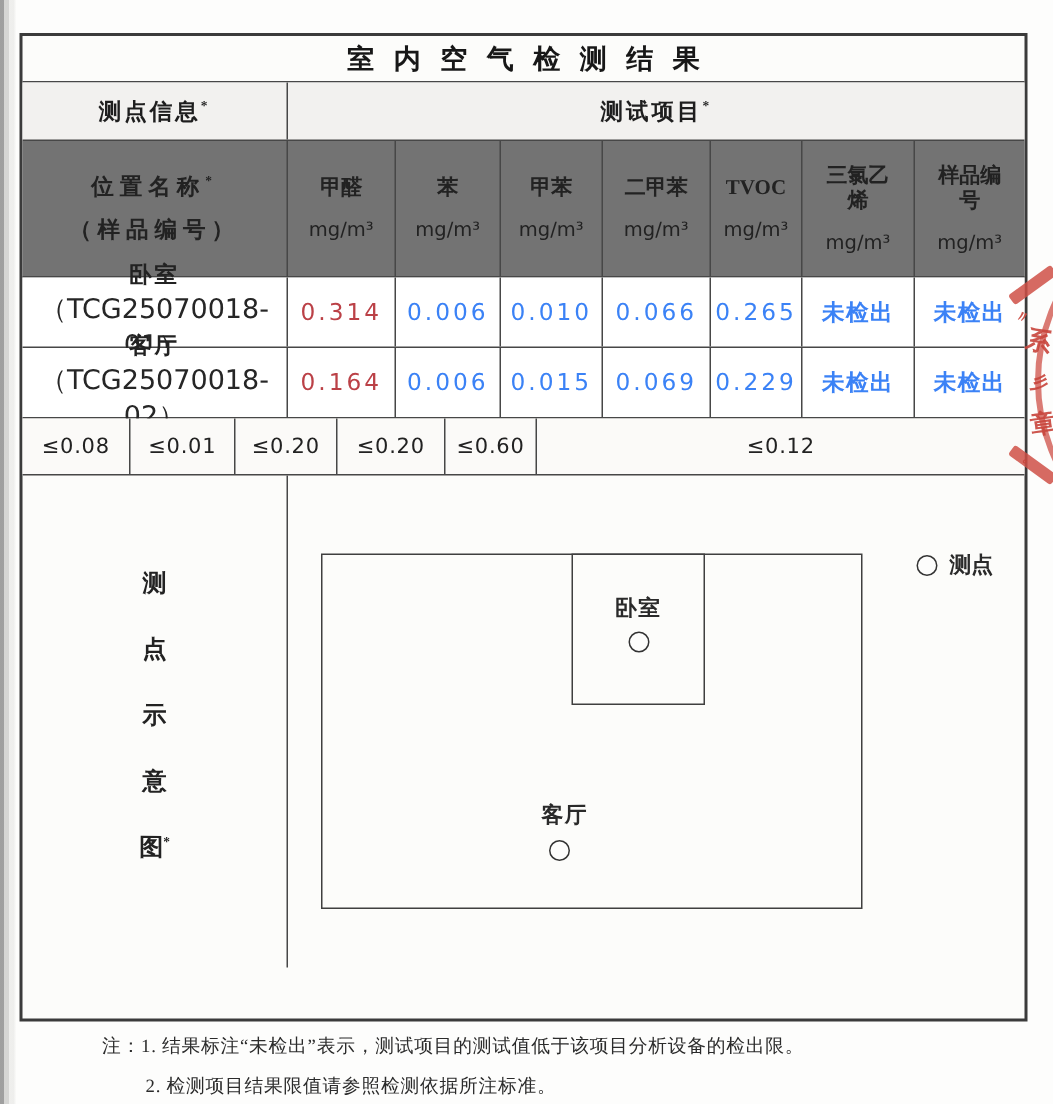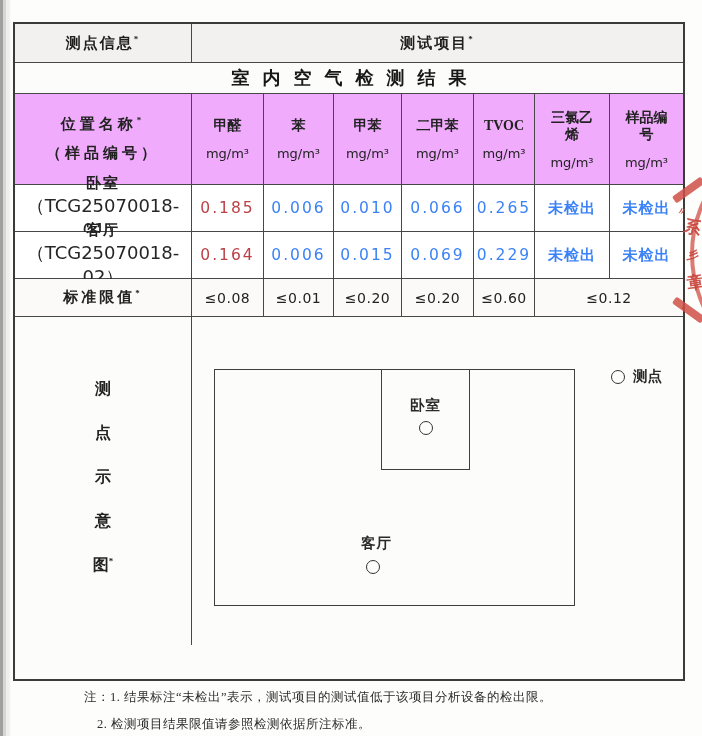--- a/index.html
+++ b/index.html
@@ -30,21 +30,21 @@
   .c1 { width:72px; flex:none; }
   .c2 { width:70px; flex:none; }
   .c3 { width:68px; flex:none; }
   .c4 { width:72px; flex:none; }
   .c5 { width:61px; flex:none; }
   .c6 { width:75px; flex:none; }
   .c7 { flex:1; }
 
   .h-title  { height:31px; flex:none; align-items:center; justify-content:center; display:flex; }
   .h-head   { height:39px; flex:none; background:#f2f1ef; }
-  .h-colhd  { height:91px; flex:none; background:#f0abfc; }
+  .h-colhd  { height:91px; flex:none; background:#737373; }
   .h-data   { height:47px; flex:none; background:#ffffff; }
   .h-limit  { height:38px; flex:none; background:#fbfaf8; }
   .h-diag   { height:328px; flex:none; }
   .h-remark { height:38px; flex:none; }
 
   .title-text { font-size:18px; font-weight:bold; letter-spacing:13px; text-indent:13px; color:#171717; }
   .hd-label { font-size:15px; font-weight:600; letter-spacing:2px; color:#1e1e1e; }
   sup.ast { font-size:9px; vertical-align:super; font-weight:600; }
 
   .loc-header { flex-direction:column; gap:10px; font-size:15px; font-weight:600; letter-spacing:4px; }
@@ -85,21 +85,21 @@
   .legend { position:absolute; left:419px; top:50px; display:flex; align-items:center; gap:8px; }
   .legend .point-circle { position:static; }
   .legend-text { font-size:14.5px; font-weight:600; color:#2a2a2a; }
 
   
   .remark-label { font-size:15px; font-weight:600; }
   .remark-cell { justify-content:flex-start; padding-left:15px; font-size:15.5px; font-weight:600; letter-spacing:1px; }
 
   
   .footnote { position:absolute; font-size:12.5px; color:#2b2b2b; letter-spacing:.5px; white-space:nowrap; }
-  .fn1 { left:84px; top:689px; }
+  .fn1 { left:68px; top:689px; }
   .fn2 { left:97px; top:716px; }
 
   
   .seal { position:absolute; left:0; top:0; width:702px; height:736px; pointer-events:none; }
   .seal-arc {
     position:absolute; left:690px; top:128px; width:252px; height:252px;
     border:4px solid rgba(203,67,58,.7); border-radius:50%;
   }
   .seal-stroke { position:absolute; background:#cf5047; opacity:.85; border-radius:2px; }
   .ss1 { left:671px; top:186px; width:35px; height:8px; transform:rotate(-36deg); }
@@ -112,31 +112,31 @@
   .sc-small2 { left:680px; top:297px; font-size:10px; transform:rotate(-18deg); }
 </style>
 </head>
 <body>
 
 <div class="page">
   <div class="scan-strip"></div>
 
   <div class="doc-table">
 
+    <div class="trow h-title">
+      <span class="title-text">室内空气检测结果</span>
+    </div>
+
     <div class="trow h-head">
       <div class="cell c0">
         <span class="hd-label"><span>测点信息</span><sup class="ast">*</sup></span>
       </div>
       <div class="cell c7">
         <span class="hd-label"><span>测试项目</span><sup class="ast">*</sup></span>
       </div>
-    </div>
-
-    <div class="trow h-title">
-      <span class="title-text">室内空气检测结果</span>
     </div>
 
     <div class="trow h-colhd">
       <div class="cell c0 loc-header">
         <span><span>位置名称</span><sup class="ast">*</sup></span>
         <span>（样品编号）</span>
       </div>
       <div class="cell c1 colhead">
         <span class="cname">甲醛</span>
         <span class="cunit">mg/m³</span>
@@ -165,21 +165,21 @@
         <span class="cname">样品编号</span>
         <span class="cunit">mg/m³</span>
       </div>
     </div>
 
     <div class="trow h-data">
       <div class="cell c0 loc-cell">
         <span class="loc-name">卧室</span>
         <span class="loc-id">（TCG25070018-01）</span>
       </div>
-      <div class="cell c1 val red">0.185</div>
+      <div class="cell c1 val red">0.314</div>
       <div class="cell c2 val">0.006</div>
       <div class="cell c3 val">0.010</div>
       <div class="cell c4 val">0.066</div>
       <div class="cell c5 val">0.265</div>
       <div class="cell c6 val cjk">未检出</div>
       <div class="cell c7 val cjk">未检出</div>
     </div>
 
     <div class="trow h-data">
       <div class="cell c0 loc-cell">
@@ -189,23 +189,20 @@
       <div class="cell c1 val red">0.164</div>
       <div class="cell c2 val">0.006</div>
       <div class="cell c3 val">0.015</div>
       <div class="cell c4 val">0.069</div>
       <div class="cell c5 val">0.229</div>
       <div class="cell c6 val cjk">未检出</div>
       <div class="cell c7 val cjk">未检出</div>
     </div>
 
     <div class="trow h-limit">
-      <div class="cell c0">
-        <span class="limit-label"><span>标准限值</span><sup class="ast">*</sup></span>
-      </div>
       <div class="cell c1 limit-val">≤0.08</div>
       <div class="cell c2 limit-val">≤0.01</div>
       <div class="cell c3 limit-val">≤0.20</div>
       <div class="cell c4 limit-val">≤0.20</div>
       <div class="cell c5 limit-val">≤0.60</div>
       <div class="cell c7 limit-val">≤0.12</div>
     </div>
 
     <div class="trow h-diag">
       <div class="cell c0 diag-label-cell">

